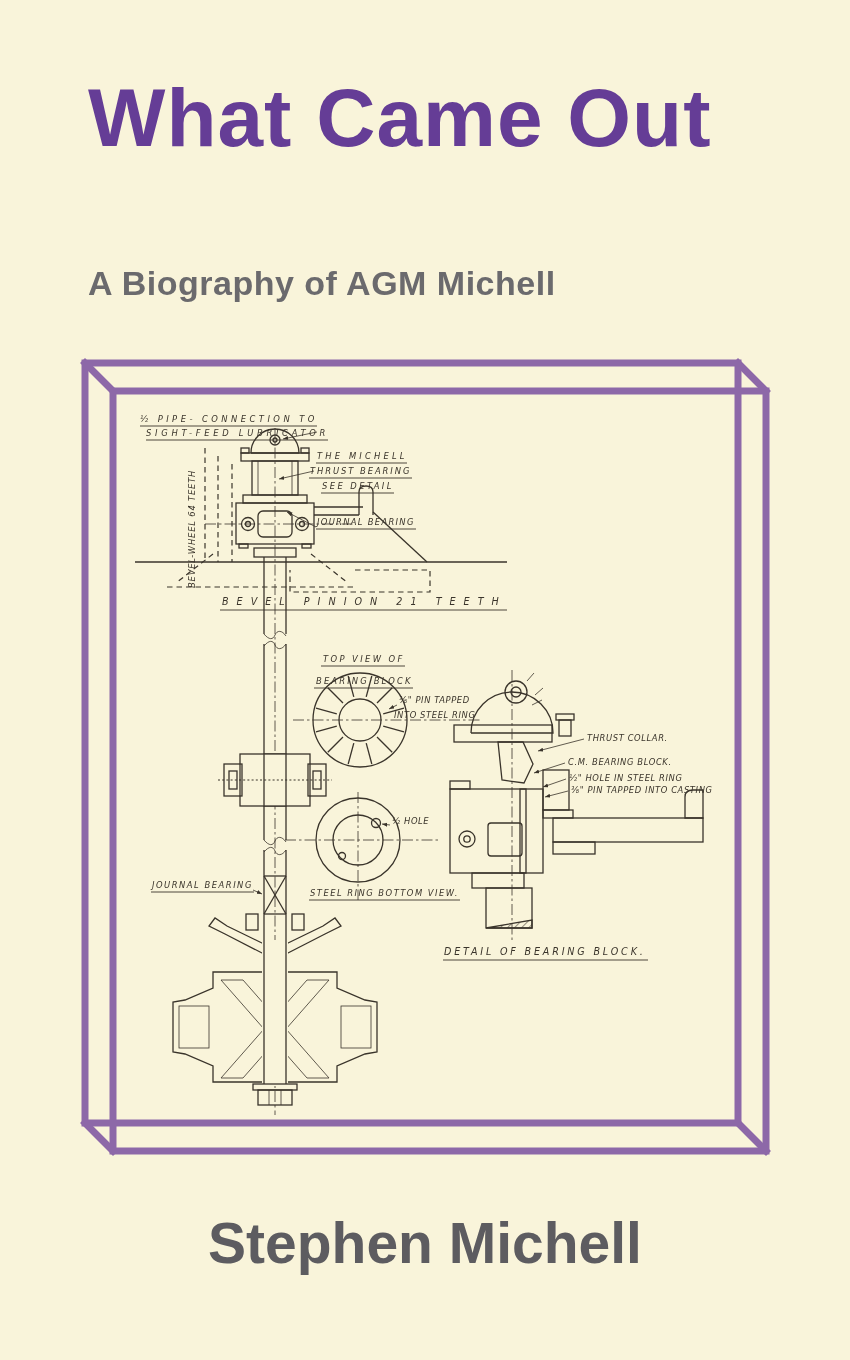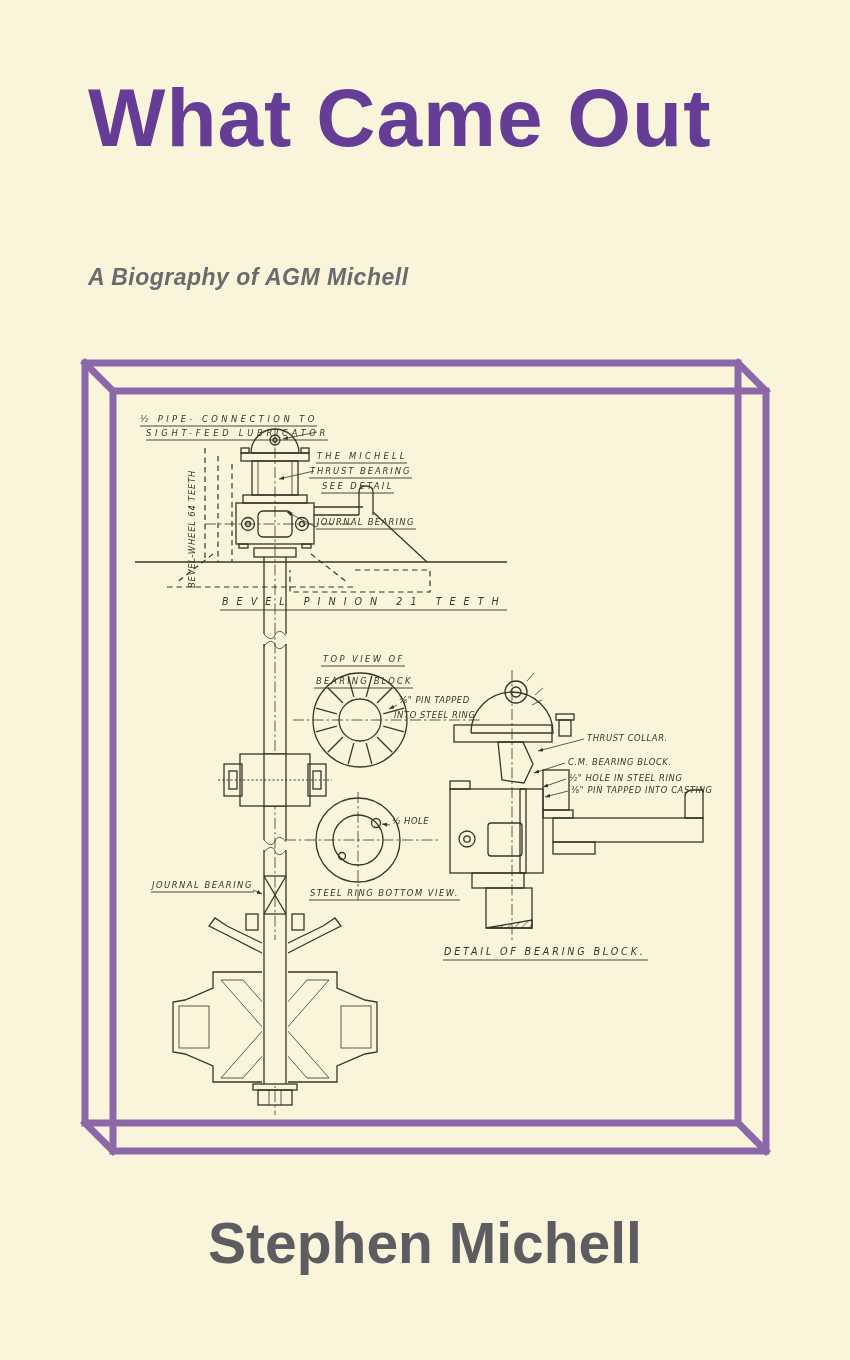--- a/index.html
+++ b/index.html
@@ -8,23 +8,22 @@
     background:var(--background,#f9f4da);
     font-family:"Liberation Sans",sans-serif;
   }
   .title{
     position:absolute;left:88px;top:74px;
     font-size:82px;font-weight:bold;line-height:1.07;letter-spacing:1px;
     color:var(--title-purple,#653d96);
   }
   .subtitle{
     position:absolute;left:88px;top:264px;
-    font-size:23px;font-weight:bold;letter-spacing:0.5px;
+    font-size:34px;font-weight:bold;letter-spacing:0.5px;
     color:var(--subtitle-gray,#6b6a6d);
-    font-style:italic;
   }
   .author{
     position:absolute;left:0;top:1210px;width:100%;text-align:center;
     font-size:57px;font-weight:bold;
     color:var(--author-gray,#5d5c60);
   }
   svg.art{position:absolute;left:55px;top:340px;color:var(--ink,#3a342b);}
   .fr{stroke:var(--frame-purple,#8d68a8);stroke-width:7;fill:none;}
   .frd{stroke:var(--frame-purple,#8d68a8);stroke-width:7;stroke-linecap:square;}
   .s{stroke:currentColor;fill:none;stroke-width:1.3;}

